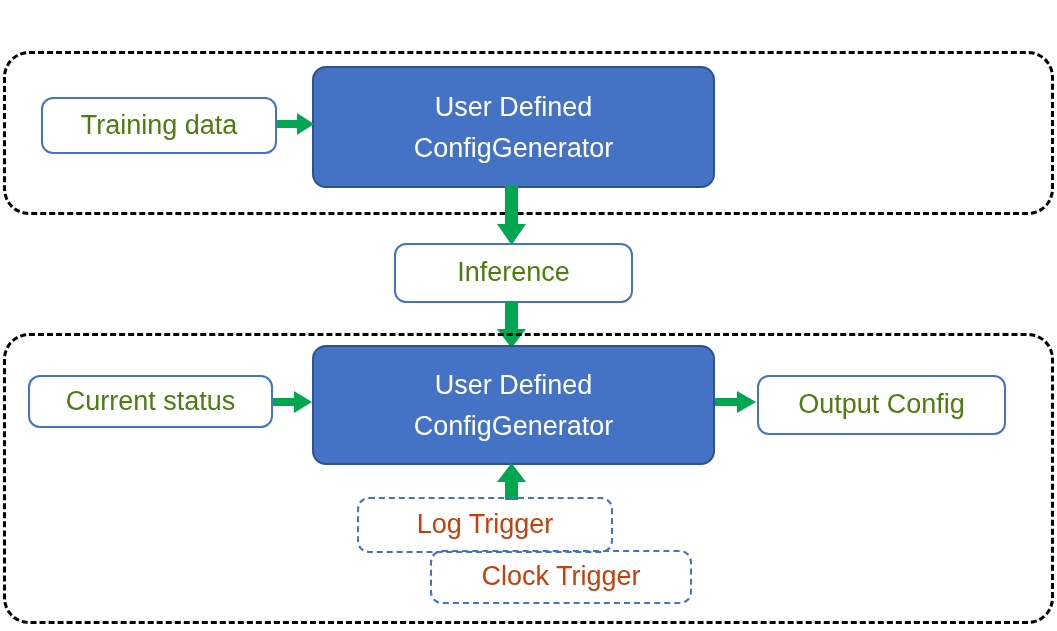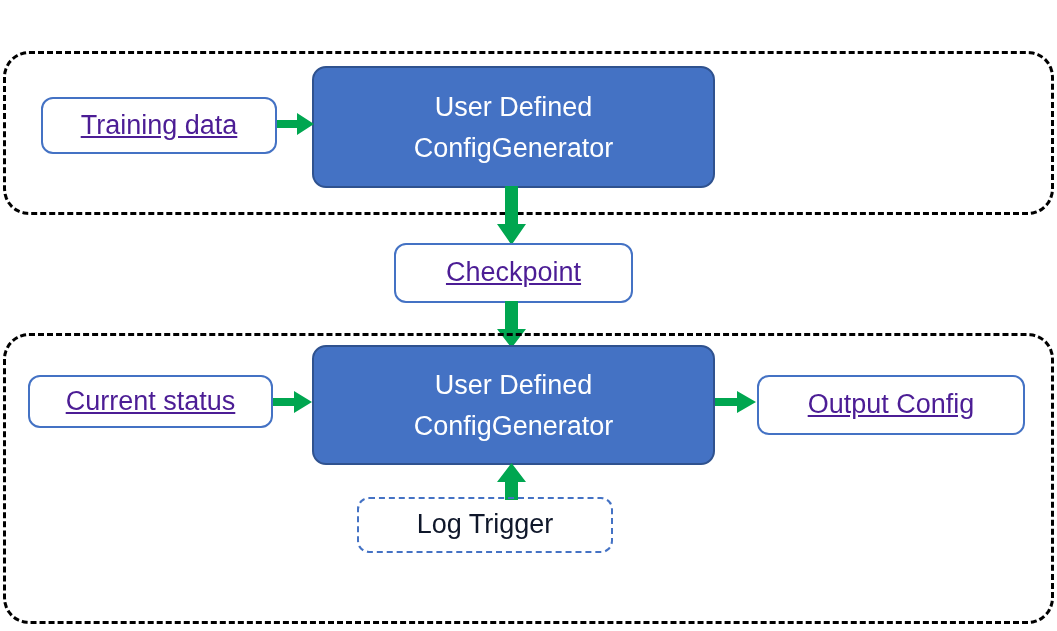--- a/index.html
+++ b/index.html
@@ -44,30 +44,29 @@
   
   .plain-box {
     position: absolute;
     box-sizing: border-box;
     border: 2px solid #4472C4;
     border-radius: 12px;
     background: #ffffff;
     display: flex;
     align-items: center;
     justify-content: center;
-    color: #4c1d95;
+    color: #4d7c0f;
     font-size: 27px;
     line-height: 1.1;
     white-space: nowrap;
-    text-decoration: underline;
   }
   #training-data-box { left: 41px;  top: 97px;  width: 236px; height: 57px; }
   #checkpoint-box    { left: 394px; top: 243px; width: 239px; height: 60px; }
   #current-status-box{ left: 28px;  top: 375px; width: 245px; height: 53px; }
-  #output-config-box { left: 757px; top: 375px; width: 268px; height: 60px; }
+  #output-config-box { left: 757px; top: 375px; width: 249px; height: 60px; }
 
   
   .blue-box {
     position: absolute;
     box-sizing: border-box;
     background: #4472C4;
     border: 2px solid #2F528F;
     border-radius: 14px;
     display: flex;
     flex-direction: column;
@@ -85,21 +84,21 @@
   
   .trigger-box {
     position: absolute;
     box-sizing: border-box;
     border: 2px dashed #4472C4;
     border-radius: 12px;
     background: transparent;
     display: flex;
     align-items: center;
     justify-content: center;
-    color: #0f172a;
+    color: #c2410c;
     font-size: 27px;
     line-height: 1.1;
     white-space: nowrap;
   }
   #log-trigger-box   { left: 357px; top: 497px; width: 256px; height: 56px; }
   #clock-trigger-box { left: 430px; top: 550px; width: 262px; height: 54px; }
 
   
   .arrow { position: absolute; }
   .arrow svg { display: block; overflow: visible; }
@@ -131,21 +130,21 @@
       <path d="M0 8 L20 8 L20 1 L37 12 L20 23 L20 16 L0 16 Z" fill="#00A650"></path>
     </svg>
   </div>
 
   <div class="arrow" id="arrow-generator-to-checkpoint">
     <svg width="30" height="60" viewBox="0 0 30 60">
       <path d="M8 0 L21 0 L21 38 L29 38 L14.5 59 L0 38 L8 38 Z" fill="#00A650"></path>
     </svg>
   </div>
 
-  <div class="plain-box" id="checkpoint-box">Checkpoint</div>
+  <div class="plain-box" id="checkpoint-box">Inference</div>
 
   <div class="arrow" id="arrow-checkpoint-to-generator">
     <svg width="30" height="48" viewBox="0 0 30 48">
       <path d="M8 0 L21 0 L21 28 L29 28 L14.5 47 L0 28 L8 28 Z" fill="#00A650"></path>
     </svg>
   </div>
 
 
   <div class="process-container" id="inference-container"></div>
 
@@ -171,14 +170,15 @@
   <div class="plain-box" id="output-config-box">Output Config</div>
 
   <div class="arrow" id="arrow-trigger-to-generator">
     <svg width="30" height="38" viewBox="0 0 30 38">
       <path d="M14.5 0 L29 19 L21 19 L21 37 L8 37 L8 19 L0 19 Z" fill="#00A650"></path>
     </svg>
   </div>
 
   <div class="trigger-box" id="log-trigger-box">Log Trigger</div>
 
+  <div class="trigger-box" id="clock-trigger-box">Clock Trigger</div>
 
 </div>
 
 </body></html>

